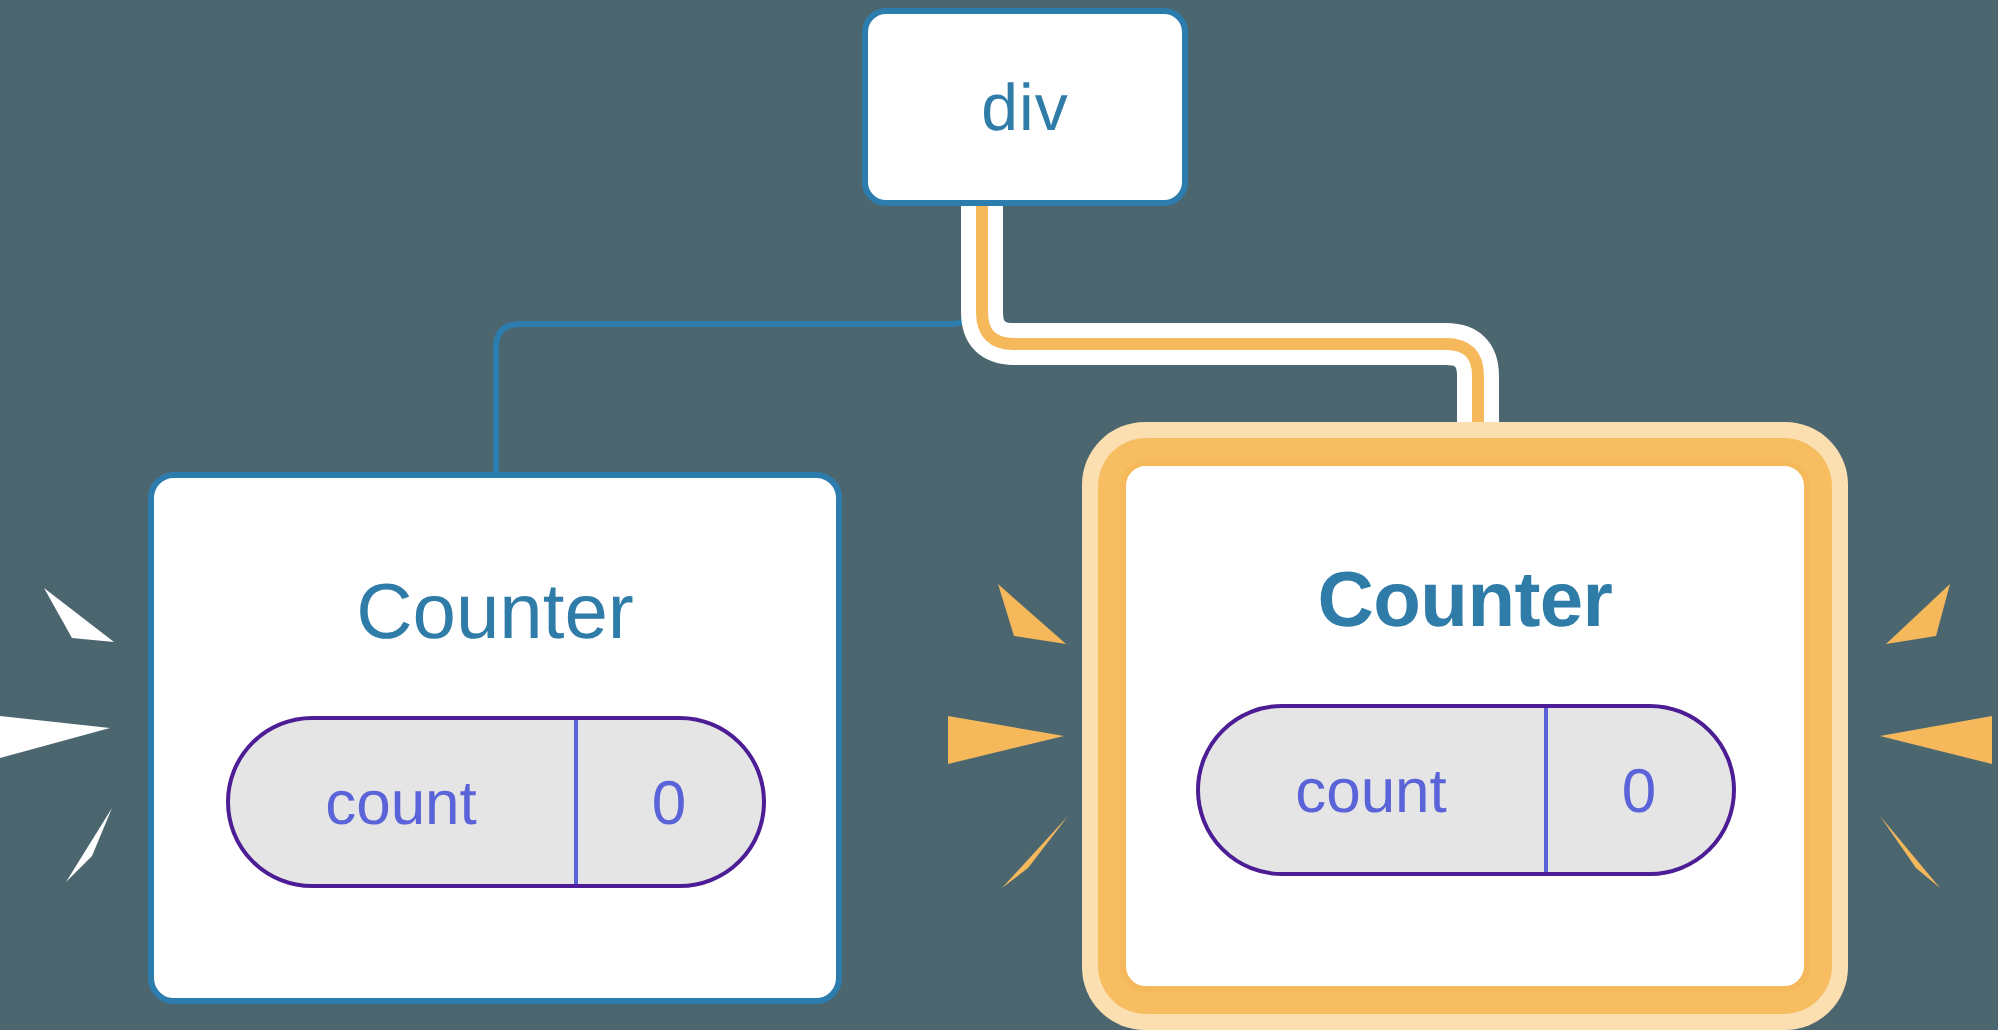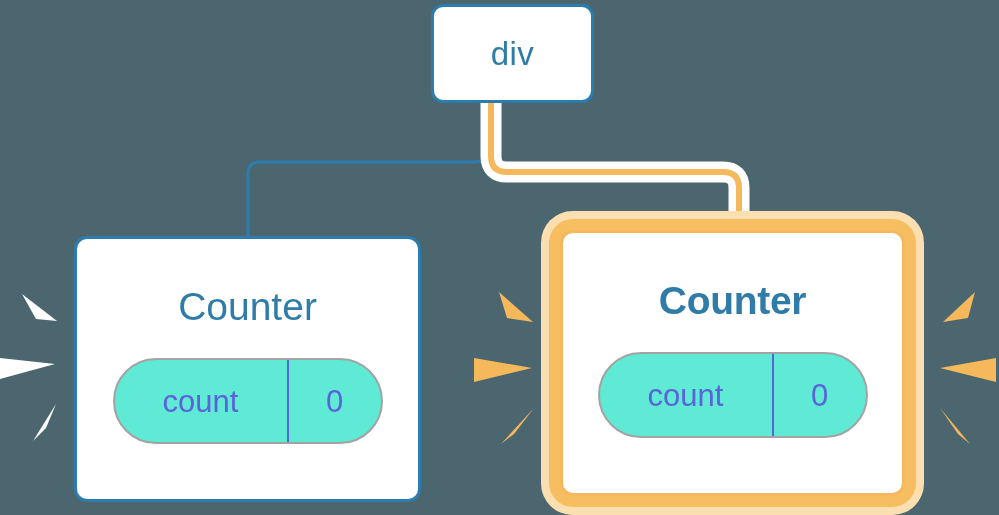--- a/index.html
+++ b/index.html
@@ -88,24 +88,24 @@
     font-weight: bold;
     letter-spacing: -0.3px;
   }
 
   
   .pill {
     margin-top: 32px;
     height: 86px;
     display: flex;
     align-items: stretch;
-    border: 2px solid #a3a3a3;
+    border: 2px solid #4c1d95;
     border-radius: 44px;
     box-sizing: border-box;
-    background: #5eead4;
+    background: #e5e5e5;
     overflow: hidden;
   }
   .pill-key,
   .pill-val {
     display: flex;
     align-items: center;
     justify-content: center;
     color: #5b63d9;
     font-size: 31px;
     line-height: 1;

